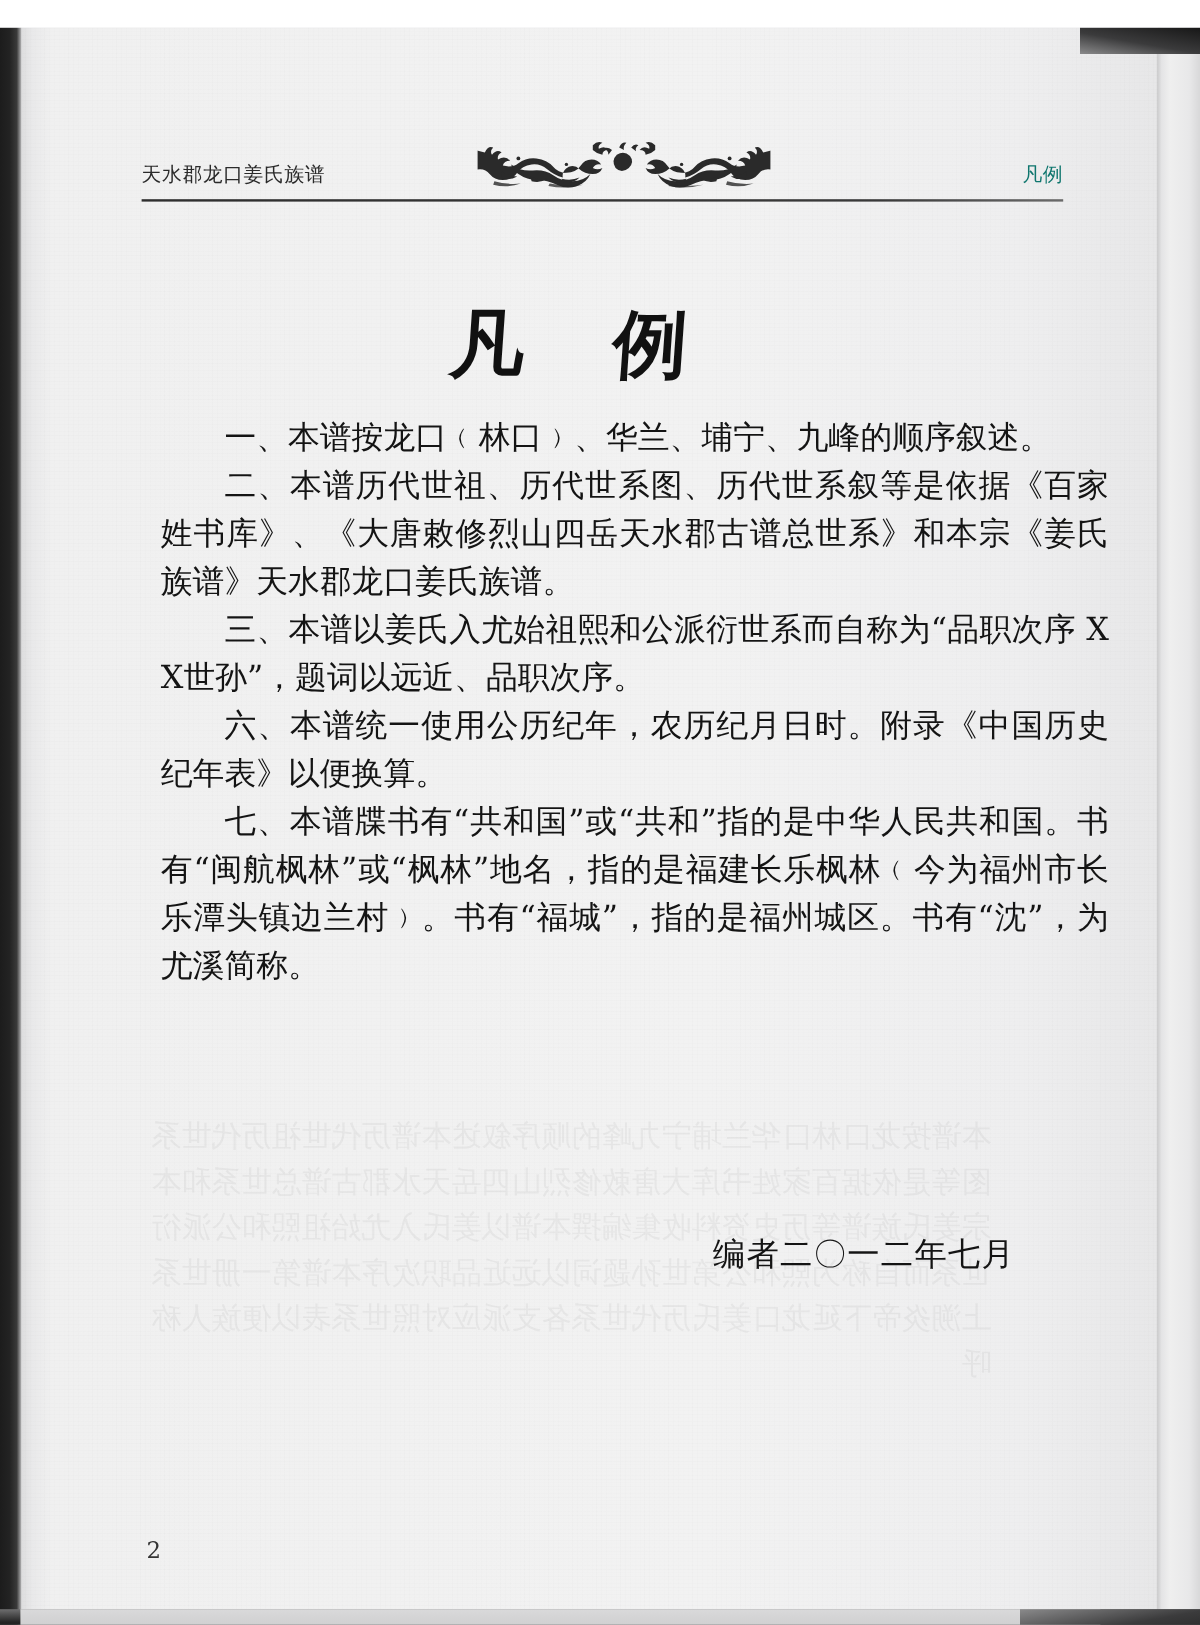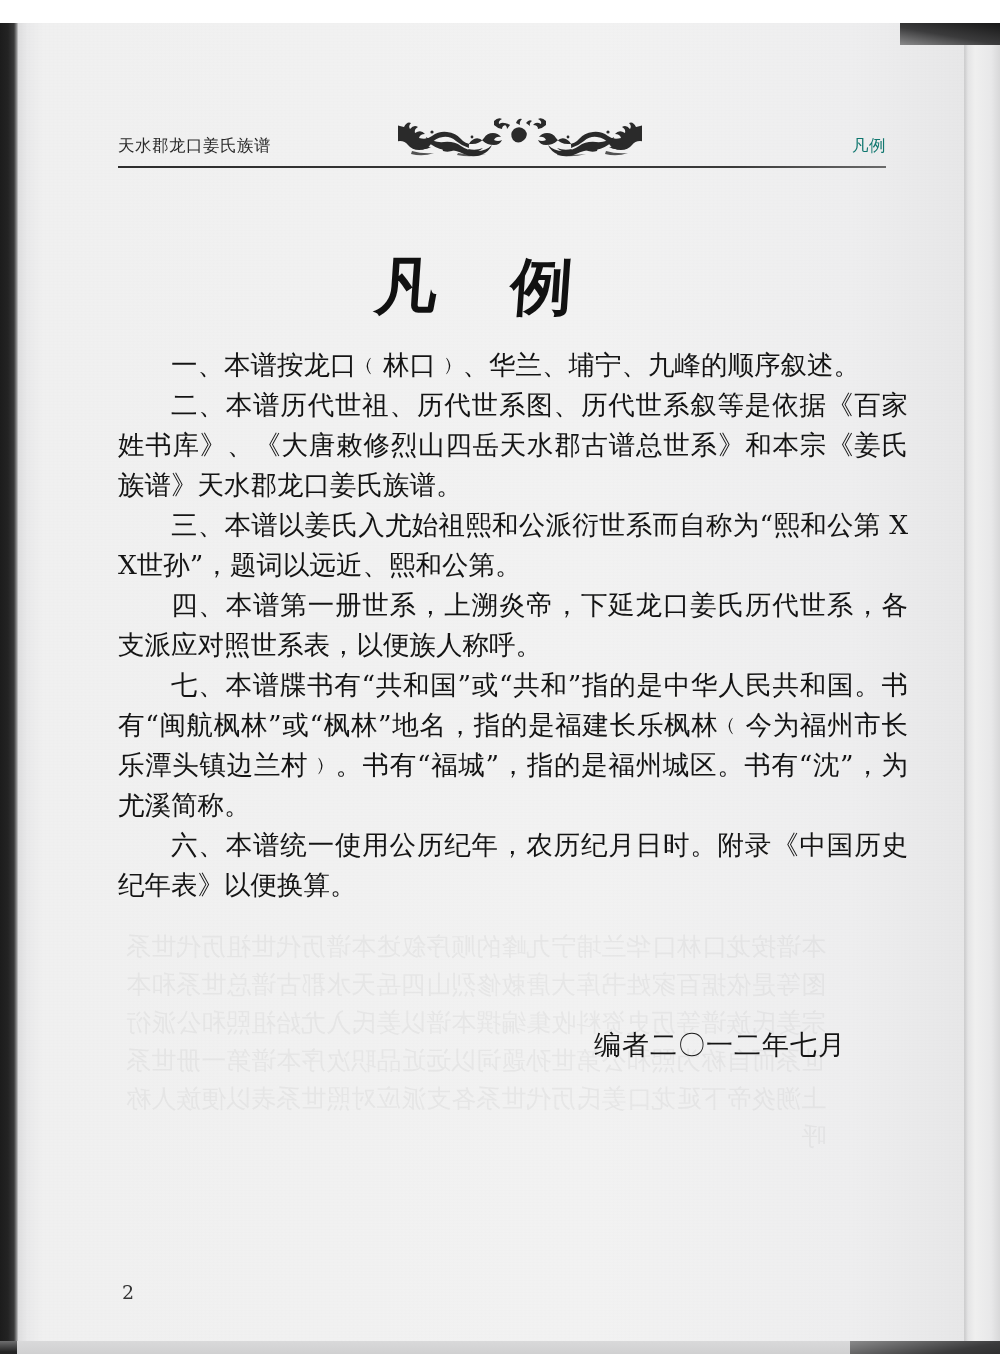--- a/index.html
+++ b/index.html
@@ -148,21 +148,21 @@
     font-weight: 700;
     color: #111111;
     letter-spacing: 26px;
     text-indent: 26px;
     transform: skewX(-4deg);
   }
 
   
   .body {
     position: absolute;
-    left: 118px;
+    left: 134px;
     top: 322px;
     width: 790px;
   }
   .para {
     font-family: "DejaVu Serif", "Liberation Serif", serif;
     font-size: 26.5px;
     line-height: 40px;
     color: #141414;
     text-indent: 53px;
     text-align: justify;
@@ -263,24 +263,23 @@
         <path d="M208 44 q10 3 22 2 q-11 4 -23 1z" opacity=".8"></path>
       </g>
     </svg>
   </div>
 
   <div class="title">凡 例</div>
 
   <div class="body">
     <p class="para">一、本谱按龙口﹙林口﹚、华兰、埔宁、九峰的顺序叙述。</p>
     <p class="para">二、本谱历代世祖、历代世系图、历代世系叙等是依据《百家姓书库》、《大唐敕修烈山四岳天水郡古谱总世系》和本宗《姜氏族谱》天水郡龙口姜氏族谱。</p>
-    <p class="para">三、本谱以姜氏入尤始祖熙和公派衍世系而自称为“熙和公第 X X世孙”，题词以远近、熙和公第。</p>
-    <p class="para">四、本谱第一册世系，上溯炎帝，下延龙口姜氏历代世系，各支派应对照世系表，以便族人称呼。</p>
+    <p class="para">三、本谱以姜氏入尤始祖熙和公派衍世系而自称为“品职次序 X X世孙”，题词以远近、品职次序。</p>
+    <p class="para">六、本谱统一使用公历纪年，农历纪月日时。附录《中国历史纪年表》以便换算。</p>
     <p class="para">七、本谱牒书有“共和国”或“共和”指的是中华人民共和国。书有“闽航枫林”或“枫林”地名，指的是福建长乐枫林﹙今为福州市长乐潭头镇边兰村﹚。书有“福城”，指的是福州城区。书有“沈”，为尤溪简称。</p>
-    <p class="para">六、本谱统一使用公历纪年，农历纪月日时。附录《中国历史纪年表》以便换算。</p>
   </div>
 
   <div class="ghost">本谱按龙口林口华兰埔宁九峰的顺序叙述本谱历代世祖历代世系图等是依据百家姓书库大唐敕修烈山四岳天水郡古谱总世系和本宗姜氏族谱等历史资料收集编撰本谱以姜氏入尤始祖熙和公派衍世系而自称为熙和公第世孙题词以远近品职次序本谱第一册世系上溯炎帝下延龙口姜氏历代世系各支派应对照世系表以便族人称呼</div>
 
   <div class="signature">编者二〇一二年七月</div>
 
   <div class="folio">2</div>
 
   <div class="edge-right"></div>
   <div class="edge-right-line"></div>

